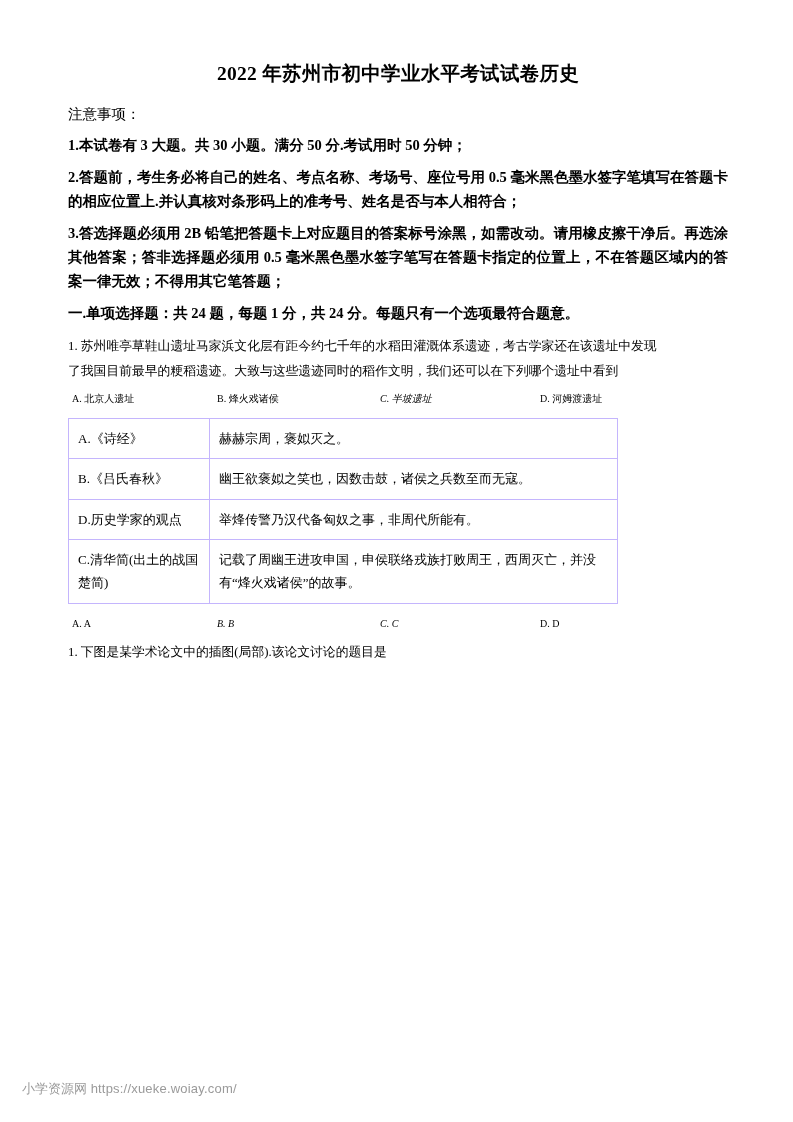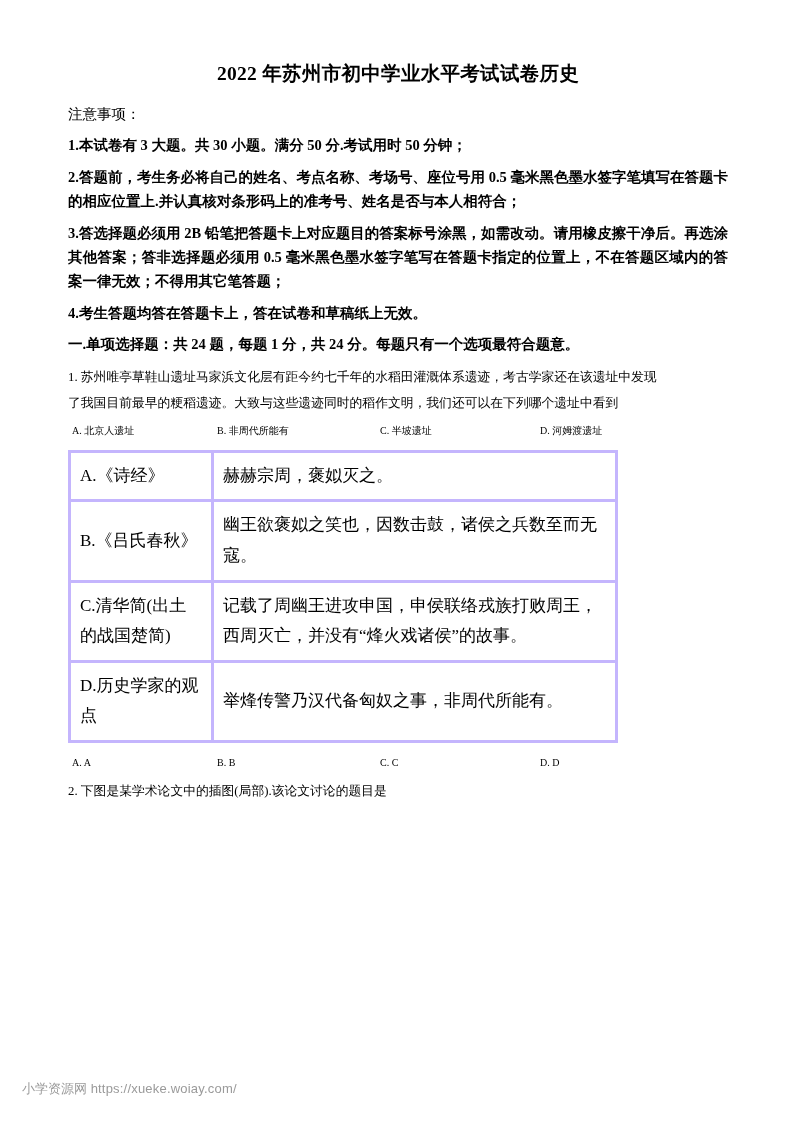--- a/index.html
+++ b/index.html
@@ -66,37 +66,37 @@
     display: flex;
     font-size: 10px;
     margin: 8px 0 12px 0;
     padding-left: 4px;
   }
   .options-row .opt {
     flex: 0 0 auto;
   }
   .opt-w1 { width: 145px; }
   .opt-w2 { width: 163px; }
-  .opt-w3 { width: 160px; }
+  .opt-w3 { width: 160px; font-style: italic; }
   .opt-w4 { width: auto; }
 
   .options-row.letters-only { margin-top: 14px; }
   .letters-only .opt-w1 { width: 145px; font-family: Liberation Serif, serif; }
-  .letters-only .opt-w2 { width: 163px; }
+  .letters-only .opt-w2 { width: 163px; font-style: italic; }
   .letters-only .opt-w3 { width: 160px; }
 
   table.src-table {
     border-collapse: collapse;
     width: 550px;
     margin: 12px 0 0 0;
     table-layout: fixed;
   }
   table.src-table td {
-    border: 3px solid #c4b5fd;
-    font-size: 17px;
+    border: 1px solid #c4b5fd;
+    font-size: 13px;
     line-height: 1.8;
     padding: 8px 9px;
     vertical-align: middle;
   }
   table.src-table td.col-a {
     width: 122px;
   }
   .footer-watermark {
     position: absolute;
     left: 0;
@@ -115,63 +115,62 @@
 <div class="page">
   <div class="content">
 
     <h1 class="doc-title">2022 年苏州市初中学业水平考试试卷历史</h1>
 
     <div class="notice-heading">注意事项：</div>
 
     <div class="notice-item">1.本试卷有 3 大题。共 30 小题。满分 50 分.考试用时 50 分钟；</div>
     <div class="notice-item">2.答题前，考生务必将自己的姓名、考点名称、考场号、座位号用 0.5 毫米黑色墨水签字笔填写在答题卡的相应位置上.并认真核对条形码上的准考号、姓名是否与本人相符合；</div>
     <div class="notice-item">3.答选择题必须用 2B 铅笔把答题卡上对应题目的答案标号涂黑，如需改动。请用橡皮擦干净后。再选涂其他答案；答非选择题必须用 0.5 毫米黑色墨水签字笔写在答题卡指定的位置上，不在答题区域内的答案一律无效；不得用其它笔答题；</div>
-    <div class="notice-item">4.考生答题均答在答题卡上，答在试卷和草稿纸上无效。</div>
 
     <div class="section-heading">一.单项选择题：共 24 题，每题 1 分，共 24 分。每题只有一个选项最符合题意。</div>
 
     <div class="question-stem">1. 苏州唯亭草鞋山遗址马家浜文化层有距今约七千年的水稻田灌溉体系遗迹，考古学家还在该遗址中发现</div>
     <div class="question-stem q-indent">了我国目前最早的粳稻遗迹。大致与这些遗迹同时的稻作文明，我们还可以在下列哪个遗址中看到</div>
     <div class="options-row">
       <span class="opt opt-w1">A. 北京人遗址</span>
-      <span class="opt opt-w2">B. 非周代所能有</span>
+      <span class="opt opt-w2">B. 烽火戏诸侯</span>
       <span class="opt opt-w3">C. 半坡遗址</span>
       <span class="opt opt-w4">D. 河姆渡遗址</span>
     </div>
 
 
     <table class="src-table">
       <tbody>
         <tr>
           <td class="col-a">A.《诗经》</td>
           <td>赫赫宗周，褒姒灭之。</td>
         </tr>
         <tr>
           <td class="col-a">B.《吕氏春秋》</td>
           <td>幽王欲褒姒之笑也，因数击鼓，诸侯之兵数至而无寇。</td>
         </tr>
         <tr>
+          <td class="col-a">D.历史学家的观点</td>
+          <td>举烽传警乃汉代备匈奴之事，非周代所能有。</td>
+        </tr>
+        <tr>
           <td class="col-a">C.清华简(出土的战国楚简)</td>
           <td>记载了周幽王进攻申国，申侯联络戎族打败周王，西周灭亡，并没有“烽火戏诸侯”的故事。</td>
-        </tr>
-        <tr>
-          <td class="col-a">D.历史学家的观点</td>
-          <td>举烽传警乃汉代备匈奴之事，非周代所能有。</td>
         </tr>
       </tbody>
     </table>
 
     <div class="options-row letters-only">
       <span class="opt opt-w1">A.  A</span>
       <span class="opt opt-w2">B.  B</span>
       <span class="opt opt-w3">C.  C</span>
       <span class="opt opt-w4">D.  D</span>
     </div>
 
-    <div class="question-stem">2. 下图是某学术论文中的插图(局部).该论文讨论的题目是</div>
+    <div class="question-stem">1. 下图是某学术论文中的插图(局部).该论文讨论的题目是</div>
 
   </div>
 
   <div class="footer-watermark">
     <span>小学资源网</span>
     <span class="site">https://xueke.woiay.com/</span>
   </div>
 </div>
 
 </body></html>

